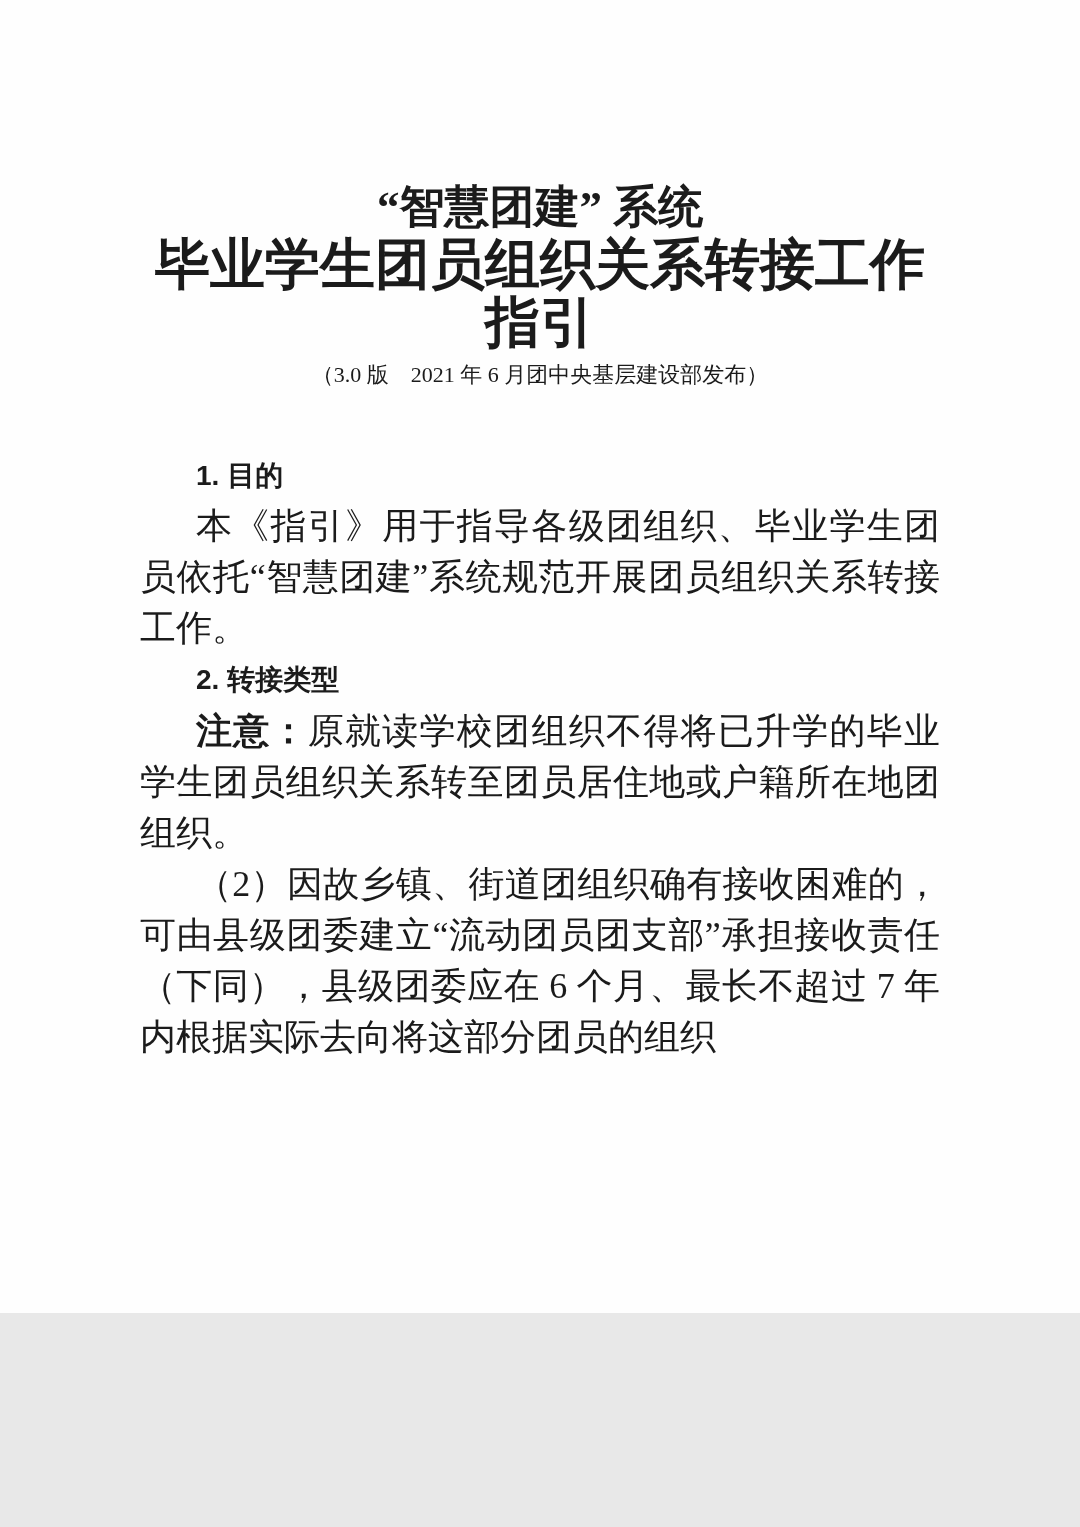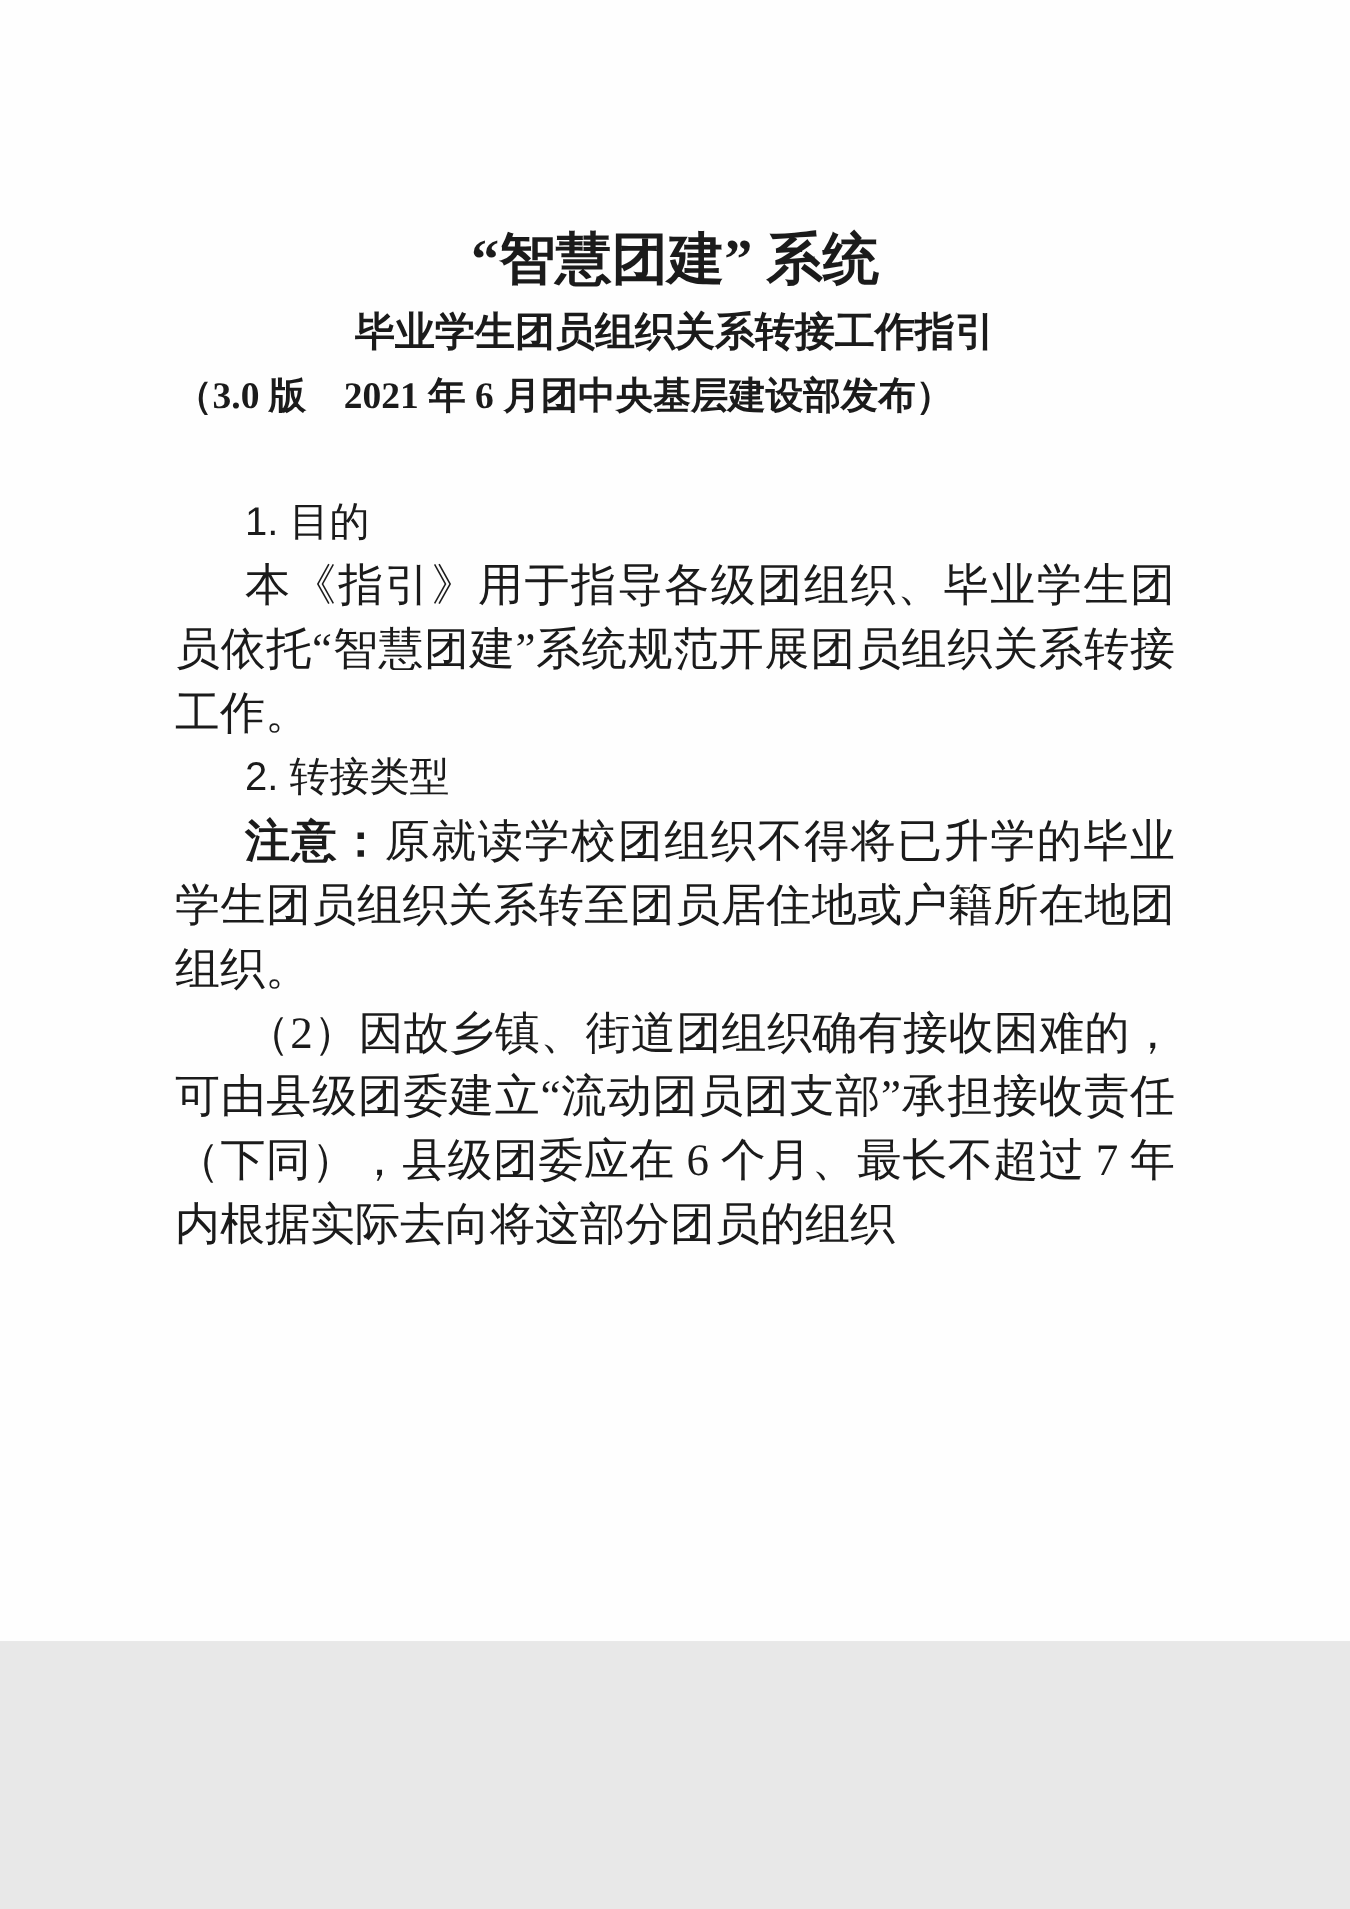--- a/index.html
+++ b/index.html
@@ -17,34 +17,34 @@
     left:140px; top:0;
     width:800px;
   }
   .title-block { margin-top:178px; }
   .title-line1 {
     font-size:45px; font-weight:bold;
     text-align:center; line-height:58px;
     margin:0;
   }
   .title-line2 {
-    font-size:32px; font-weight:bold;
+    font-size:55px; font-weight:bold;
     text-align:center; line-height:58px;
     margin:0;
   }
   .subtitle {
-    font-size:30px; font-weight:bold;
-    text-align:left; line-height:46px;
+    font-size:22px; font-weight:normal;
+    text-align:center; line-height:46px;
     margin:0;
   }
   .body-block { margin-top:52px; }
   .sec-heading {
     font-family:"Liberation Sans","DejaVu Sans",sans-serif;
-    font-weight:400;
-    font-size:32px; line-height:51px;
+    font-weight:700;
+    font-size:28px; line-height:51px;
     text-indent:56px;
     margin:0;
   }
   .para {
     font-size:36px; line-height:51px;
     text-align:justify; text-align-last:left;
     text-indent:56px;
     margin:0;
   }
   .note-lead {

